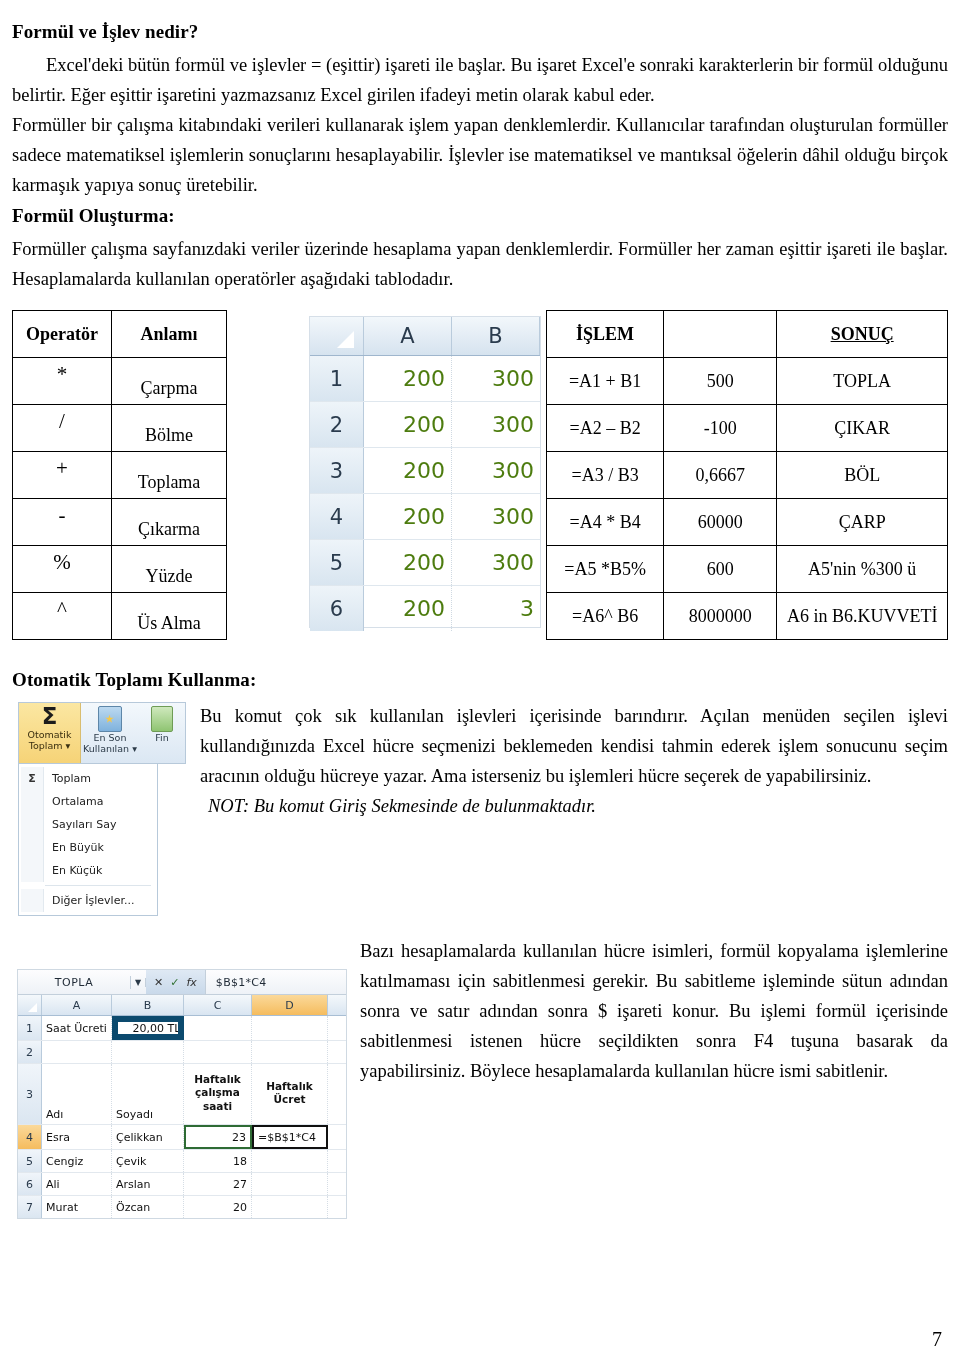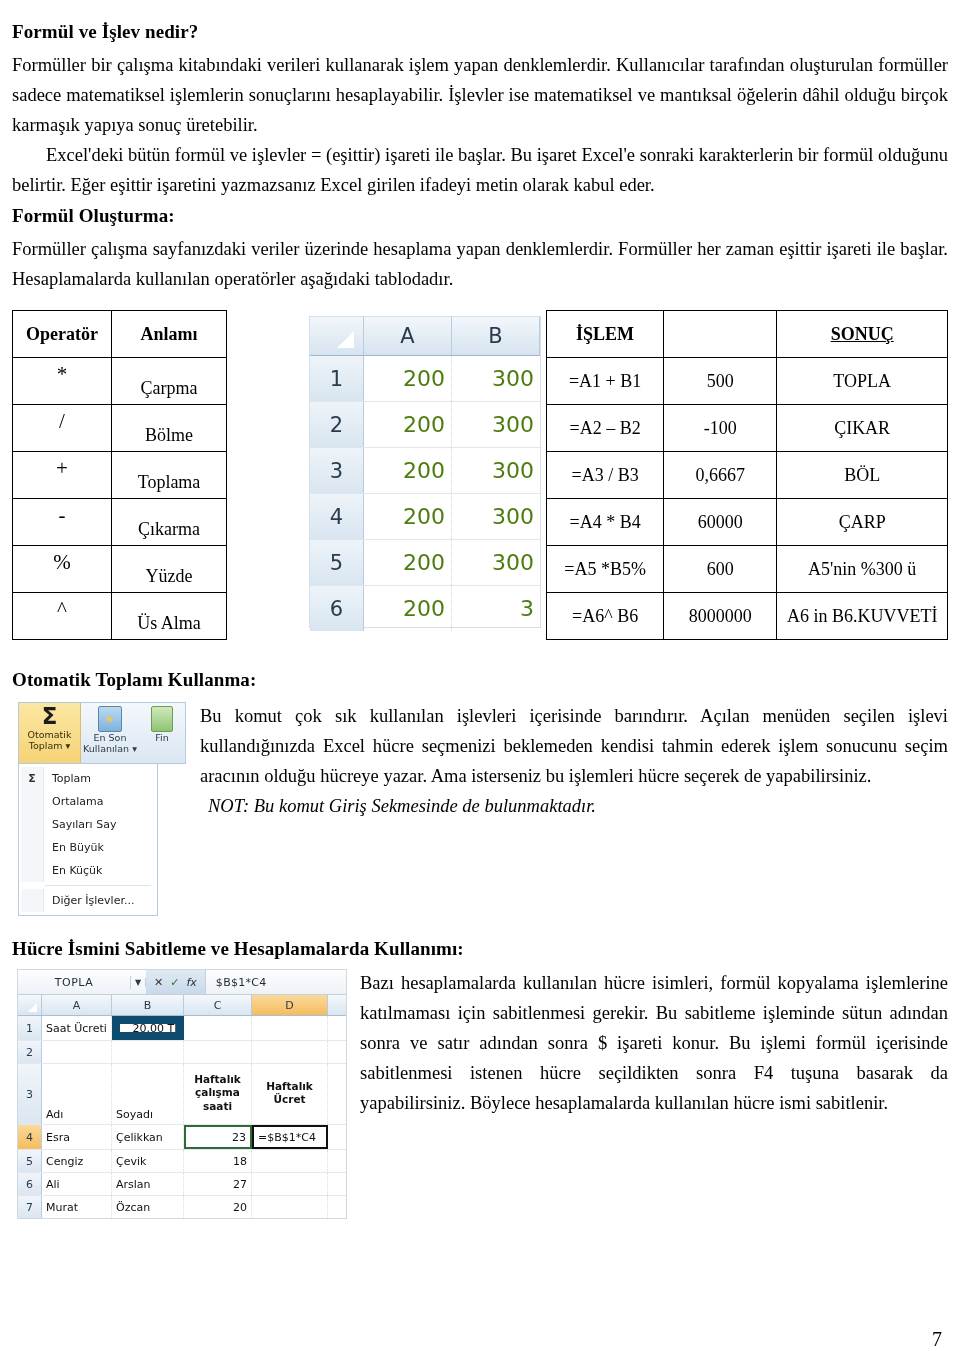--- a/index.html
+++ b/index.html
@@ -455,21 +455,21 @@
   .xl2-row.r3 .xl2-c.wrap {
     align-items: center;
     justify-content: center;
     white-space: normal;
     text-align: center;
     font-weight: bold;
     font-size: 10.5px;
     line-height: 1.25;
   }
   .xl2-row.r1 .xl2-c.b {
-    border: 8px solid #0c4a6e;
+    border: 6px solid #0c4a6e;
     justify-content: center;
     padding-left: 21px;
   }
   .xl2-row.r4 .xl2-c.c {
     border: 2px solid #2e6b34;
   }
   .xl2-row.r4 .xl2-c.d {
     border: 2px solid #101010;
     position: relative;
   }
@@ -489,22 +489,22 @@
     font-family: "Liberation Serif", serif;
   }
 </style>
 </head>
 <body>
 
 <div class="page">
   <div class="content">
 
     <h2 class="heading">Formül ve İşlev nedir?</h2>
+    <p class="body-text indent">Excel'deki bütün formül ve işlevler = (eşittir) işareti ile başlar. Bu işaret Excel'e sonraki karakterlerin bir formül olduğunu belirtir. Eğer eşittir işaretini yazmazsanız Excel girilen ifadeyi metin olarak kabul eder.</p>
     <p class="body-text">Formüller bir çalışma kitabındaki verileri kullanarak işlem yapan denklemlerdir. Kullanıcılar tarafından oluşturulan formüller sadece matematiksel işlemlerin sonuçlarını hesaplayabilir. İşlevler ise matematiksel ve mantıksal öğelerin dâhil olduğu birçok karmaşık yapıya sonuç üretebilir.</p>
-    <p class="body-text indent">Excel'deki bütün formül ve işlevler = (eşittir) işareti ile başlar. Bu işaret Excel'e sonraki karakterlerin bir formül olduğunu belirtir. Eğer eşittir işaretini yazmazsanız Excel girilen ifadeyi metin olarak kabul eder.</p>
     <h2 class="heading" style="margin-top:4px;">Formül Oluşturma:</h2>
     <p class="body-text">Formüller çalışma sayfanızdaki veriler üzerinde hesaplama yapan denklemlerdir. Formüller her zaman eşittir işareti ile başlar. Hesaplamalarda kullanılan operatörler aşağıdaki tablodadır.</p>
 
     <div class="tables-row">
 
       <table class="doc-table" id="operator-table">
         <thead>
           <tr>
             <th class="col-op">Operatör</th>
             <th class="col-mean">Anlamı</th>
@@ -670,21 +670,20 @@
         </div>
       </div>
 
       <div class="autosum-text">
         <span>Bu komut çok sık kullanılan işlevleri içerisinde barındırır. Açılan menüden seçilen işlevi kullandığınızda Excel hücre seçmenizi beklemeden kendisi tahmin ederek işlem sonucunu seçim aracının olduğu hücreye yazar. Ama isterseniz bu işlemleri hücre seçerek de yapabilirsiniz.</span>
         <span class="note-italic">NOT: Bu komut Giriş Sekmesinde de bulunmaktadır.</span>
       </div>
     </div>
 
     <div class="cellref-section">
-      <h2 class="heading">Hücre İsmini Sabitleme ve Hesaplamalarda Kullanımı:</h2>
 
       <div class="xl2">
         <div class="xl2-formulabar">
           <span class="xl2-namebox">TOPLA</span>
           <span class="xl2-drop">▼</span>
           <span class="xl2-icons">
             <span class="ic-x">✕</span>
             <span class="ic-check">✓</span>
             <span class="ic-fx">fx</span>
           </span>

